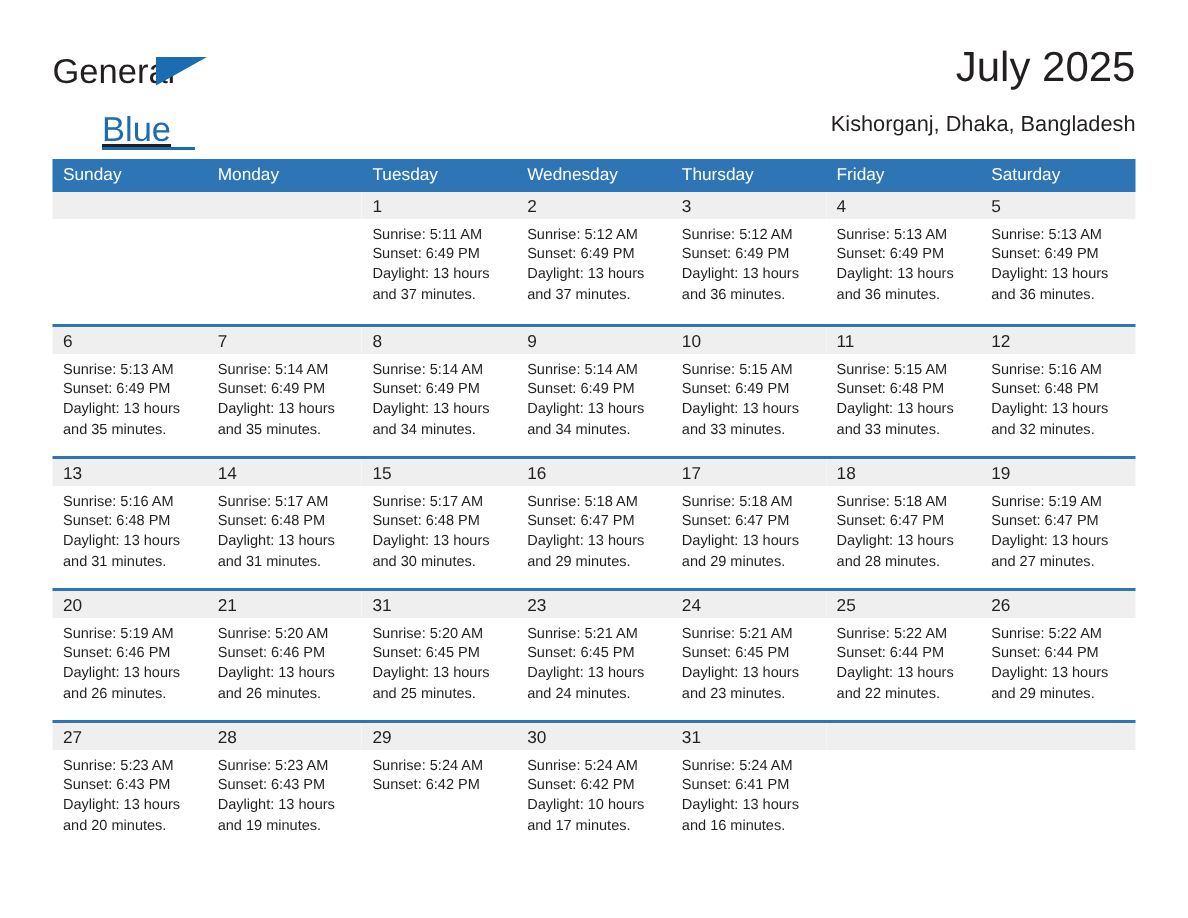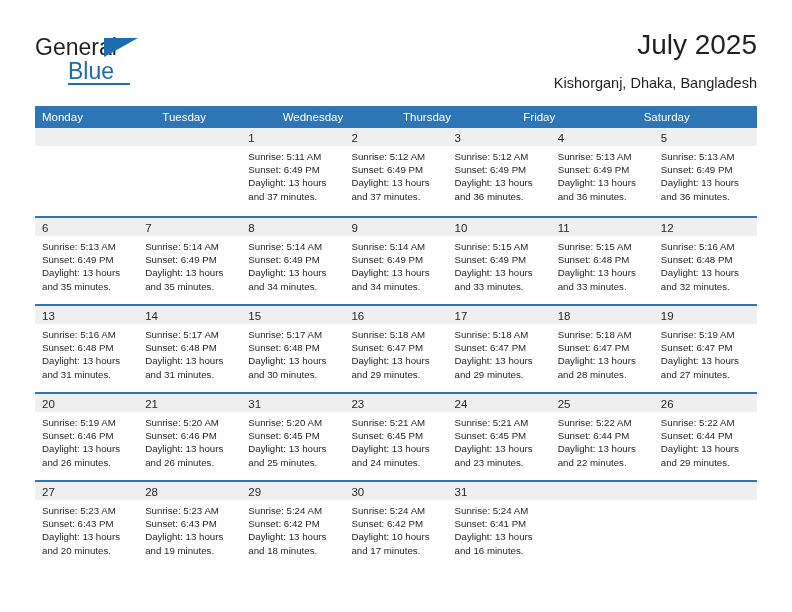--- a/index.html
+++ b/index.html
@@ -48,22 +48,23 @@
     left: 69px;
     top: 4px;
     width: 0;
     height: 0;
     border-left: 34px solid #1b6cb0;
     border-bottom: 19px solid transparent;
   }
   .brand-blue-wrap {
     position: absolute;
     left: 33px;
-    top: 25px;
+    top: 40px;
     width: 104px;
+    text-decoration: underline;
   }
   .brand-blue {
     font-size: 23px;
     color: #1b6cb0;
     line-height: 25px;
     display: block;
   }
   .brand-rule {
     display: block;
     height: 2px;
@@ -173,20 +174,21 @@
 
     <div class="title-block">
       <div class="cal-title">July 2025</div>
       <div class="cal-subtitle">Kishorganj, Dhaka, Bangladesh</div>
     </div>
 
   </div>
 
   <div class="calendar">
     <div class="dow-row">
+      <div class="dow">Sunday</div>
       <div class="dow">Monday</div>
       <div class="dow">Tuesday</div>
       <div class="dow">Wednesday</div>
       <div class="dow">Thursday</div>
       <div class="dow">Friday</div>
       <div class="dow">Saturday</div>
     </div>
     <div id="weeks-host">
         <div class="week">
           <div class="day empty">
@@ -425,21 +427,20 @@
               <div>Sunrise: 5:23 AM</div>
               <div>Sunset: 6:43 PM</div>
               <div class="info-daylight">Daylight: 13 hours and 19 minutes.</div>
             </div>
           </div>
           <div class="day">
             <div class="day-num-band"><span class="day-num">29</span></div>
             <div class="day-info">
               <div>Sunrise: 5:24 AM</div>
               <div>Sunset: 6:42 PM</div>
-              <div class="info-daylight">Daylight: 13 hours and 18 minutes.</div>
             </div>
           </div>
           <div class="day">
             <div class="day-num-band"><span class="day-num">30</span></div>
             <div class="day-info">
               <div>Sunrise: 5:24 AM</div>
               <div>Sunset: 6:42 PM</div>
               <div class="info-daylight">Daylight: 10 hours and 17 minutes.</div>
             </div>
           </div>

